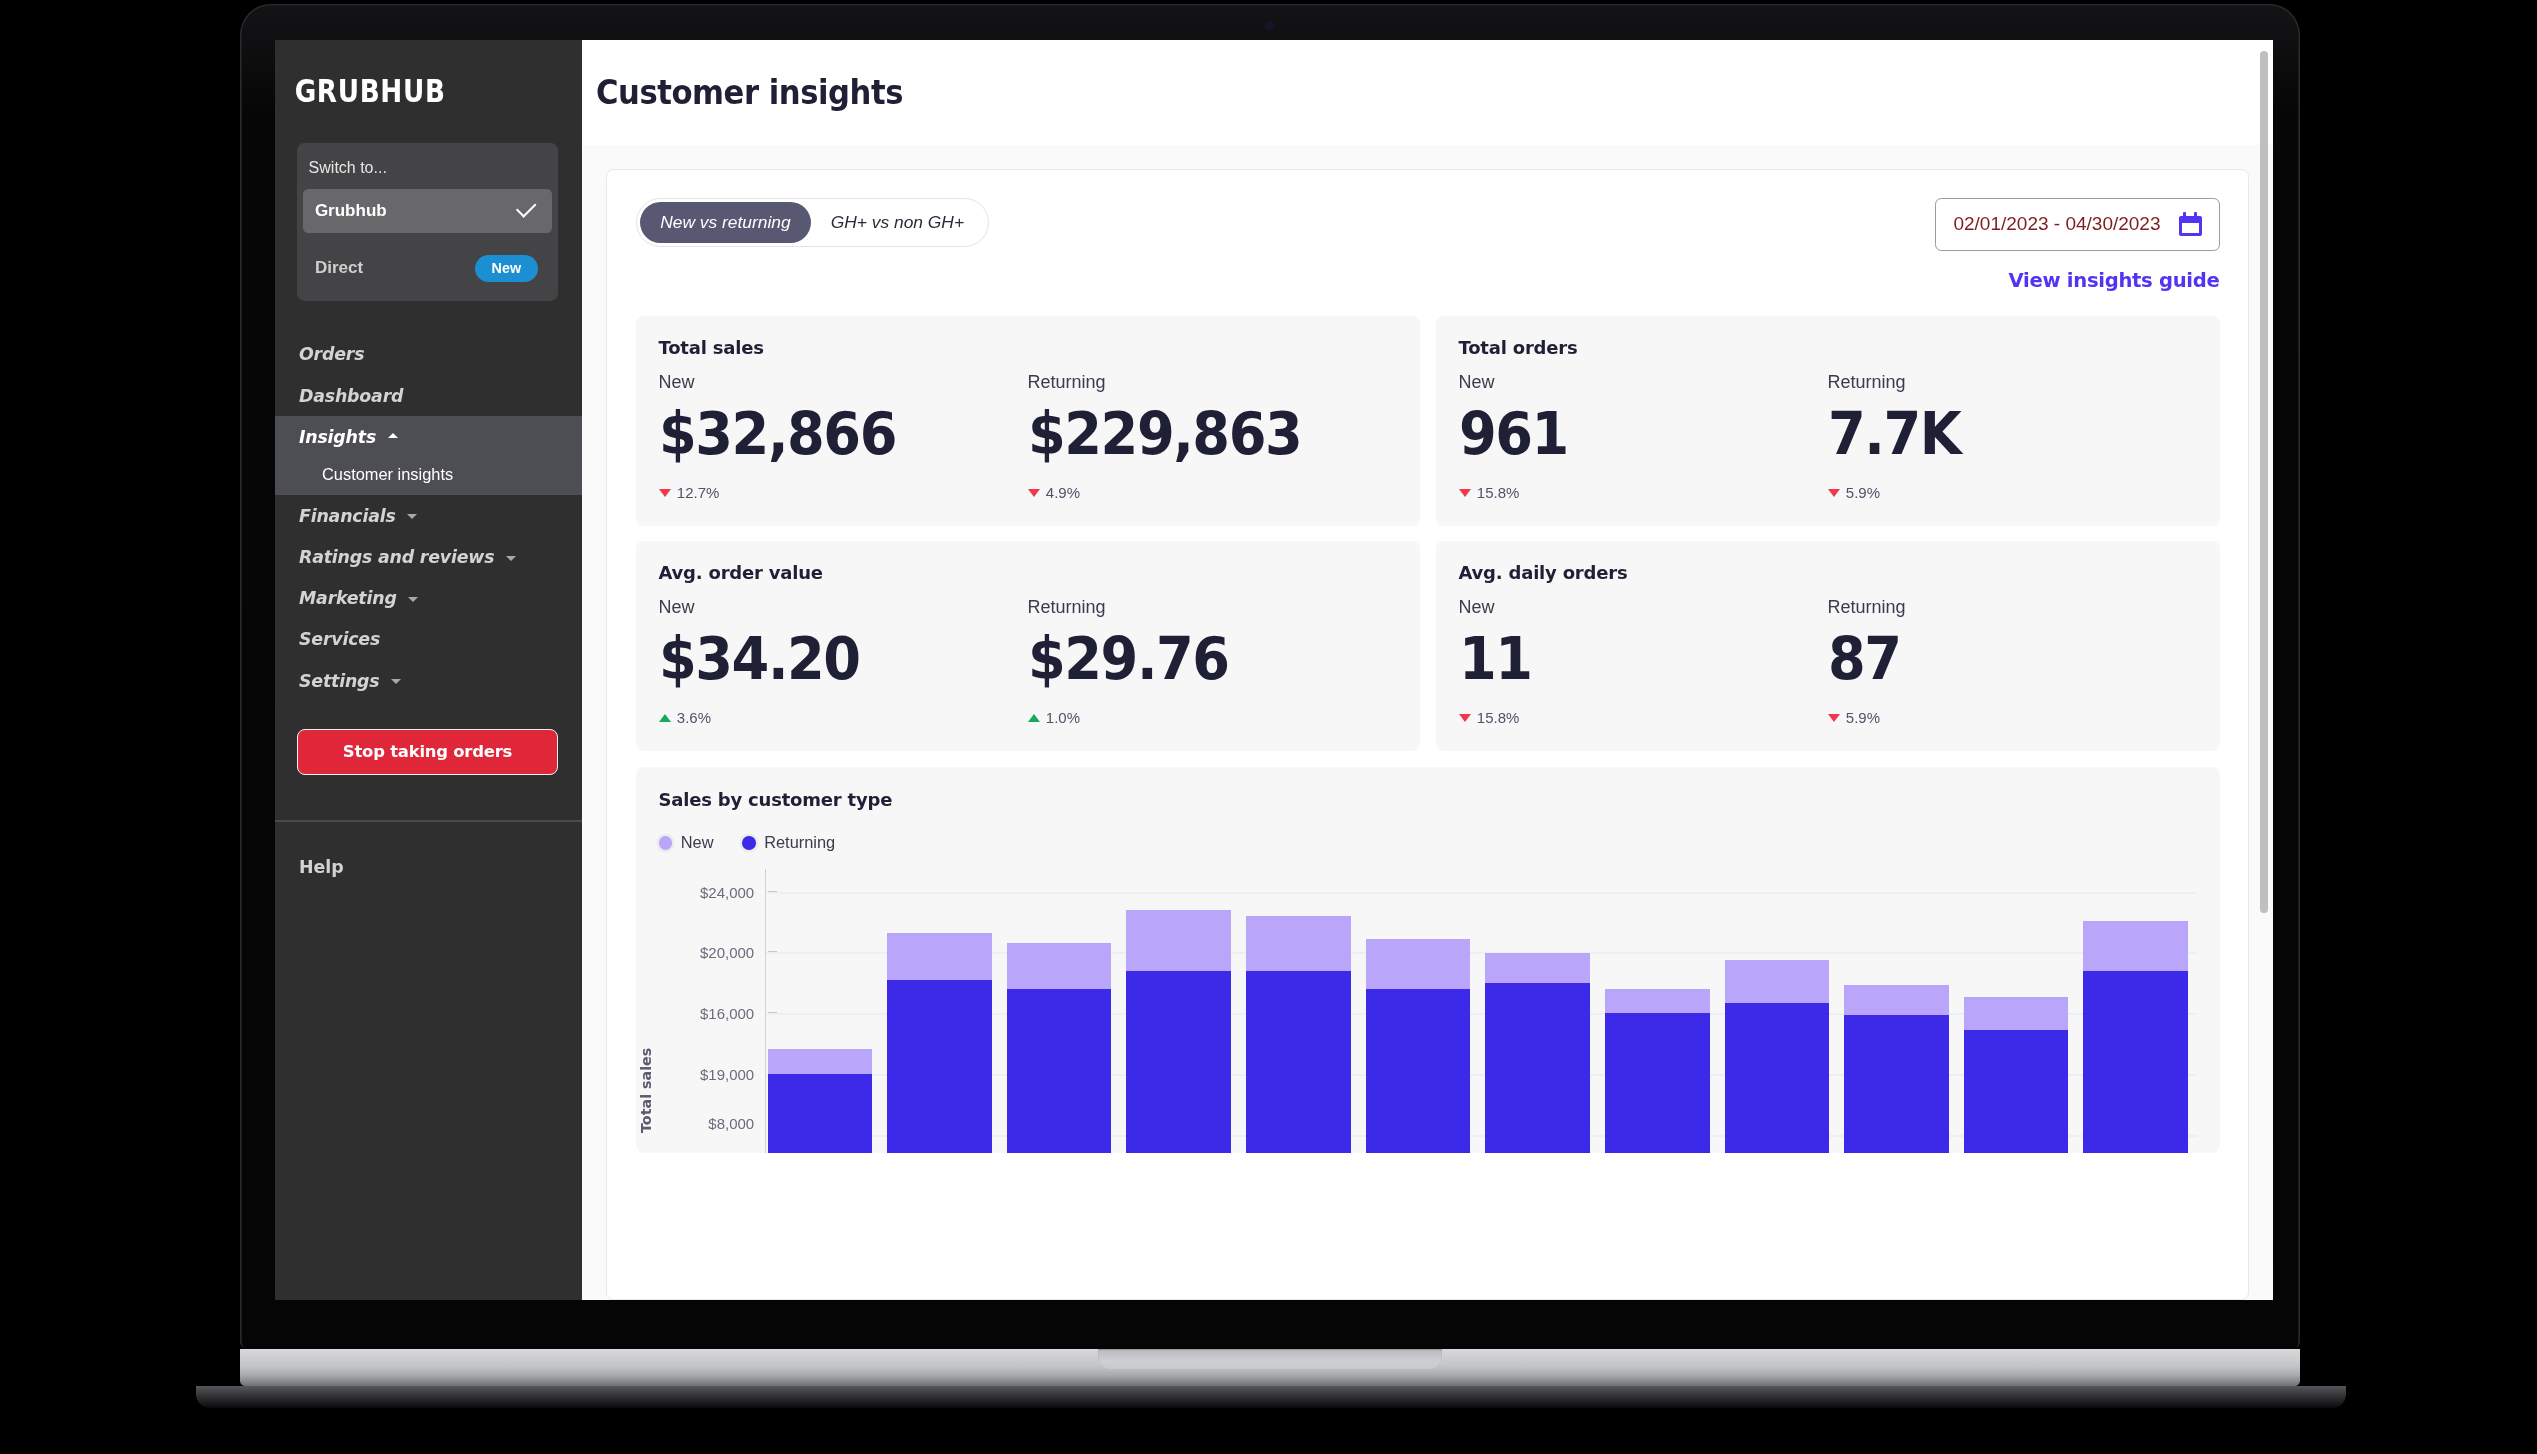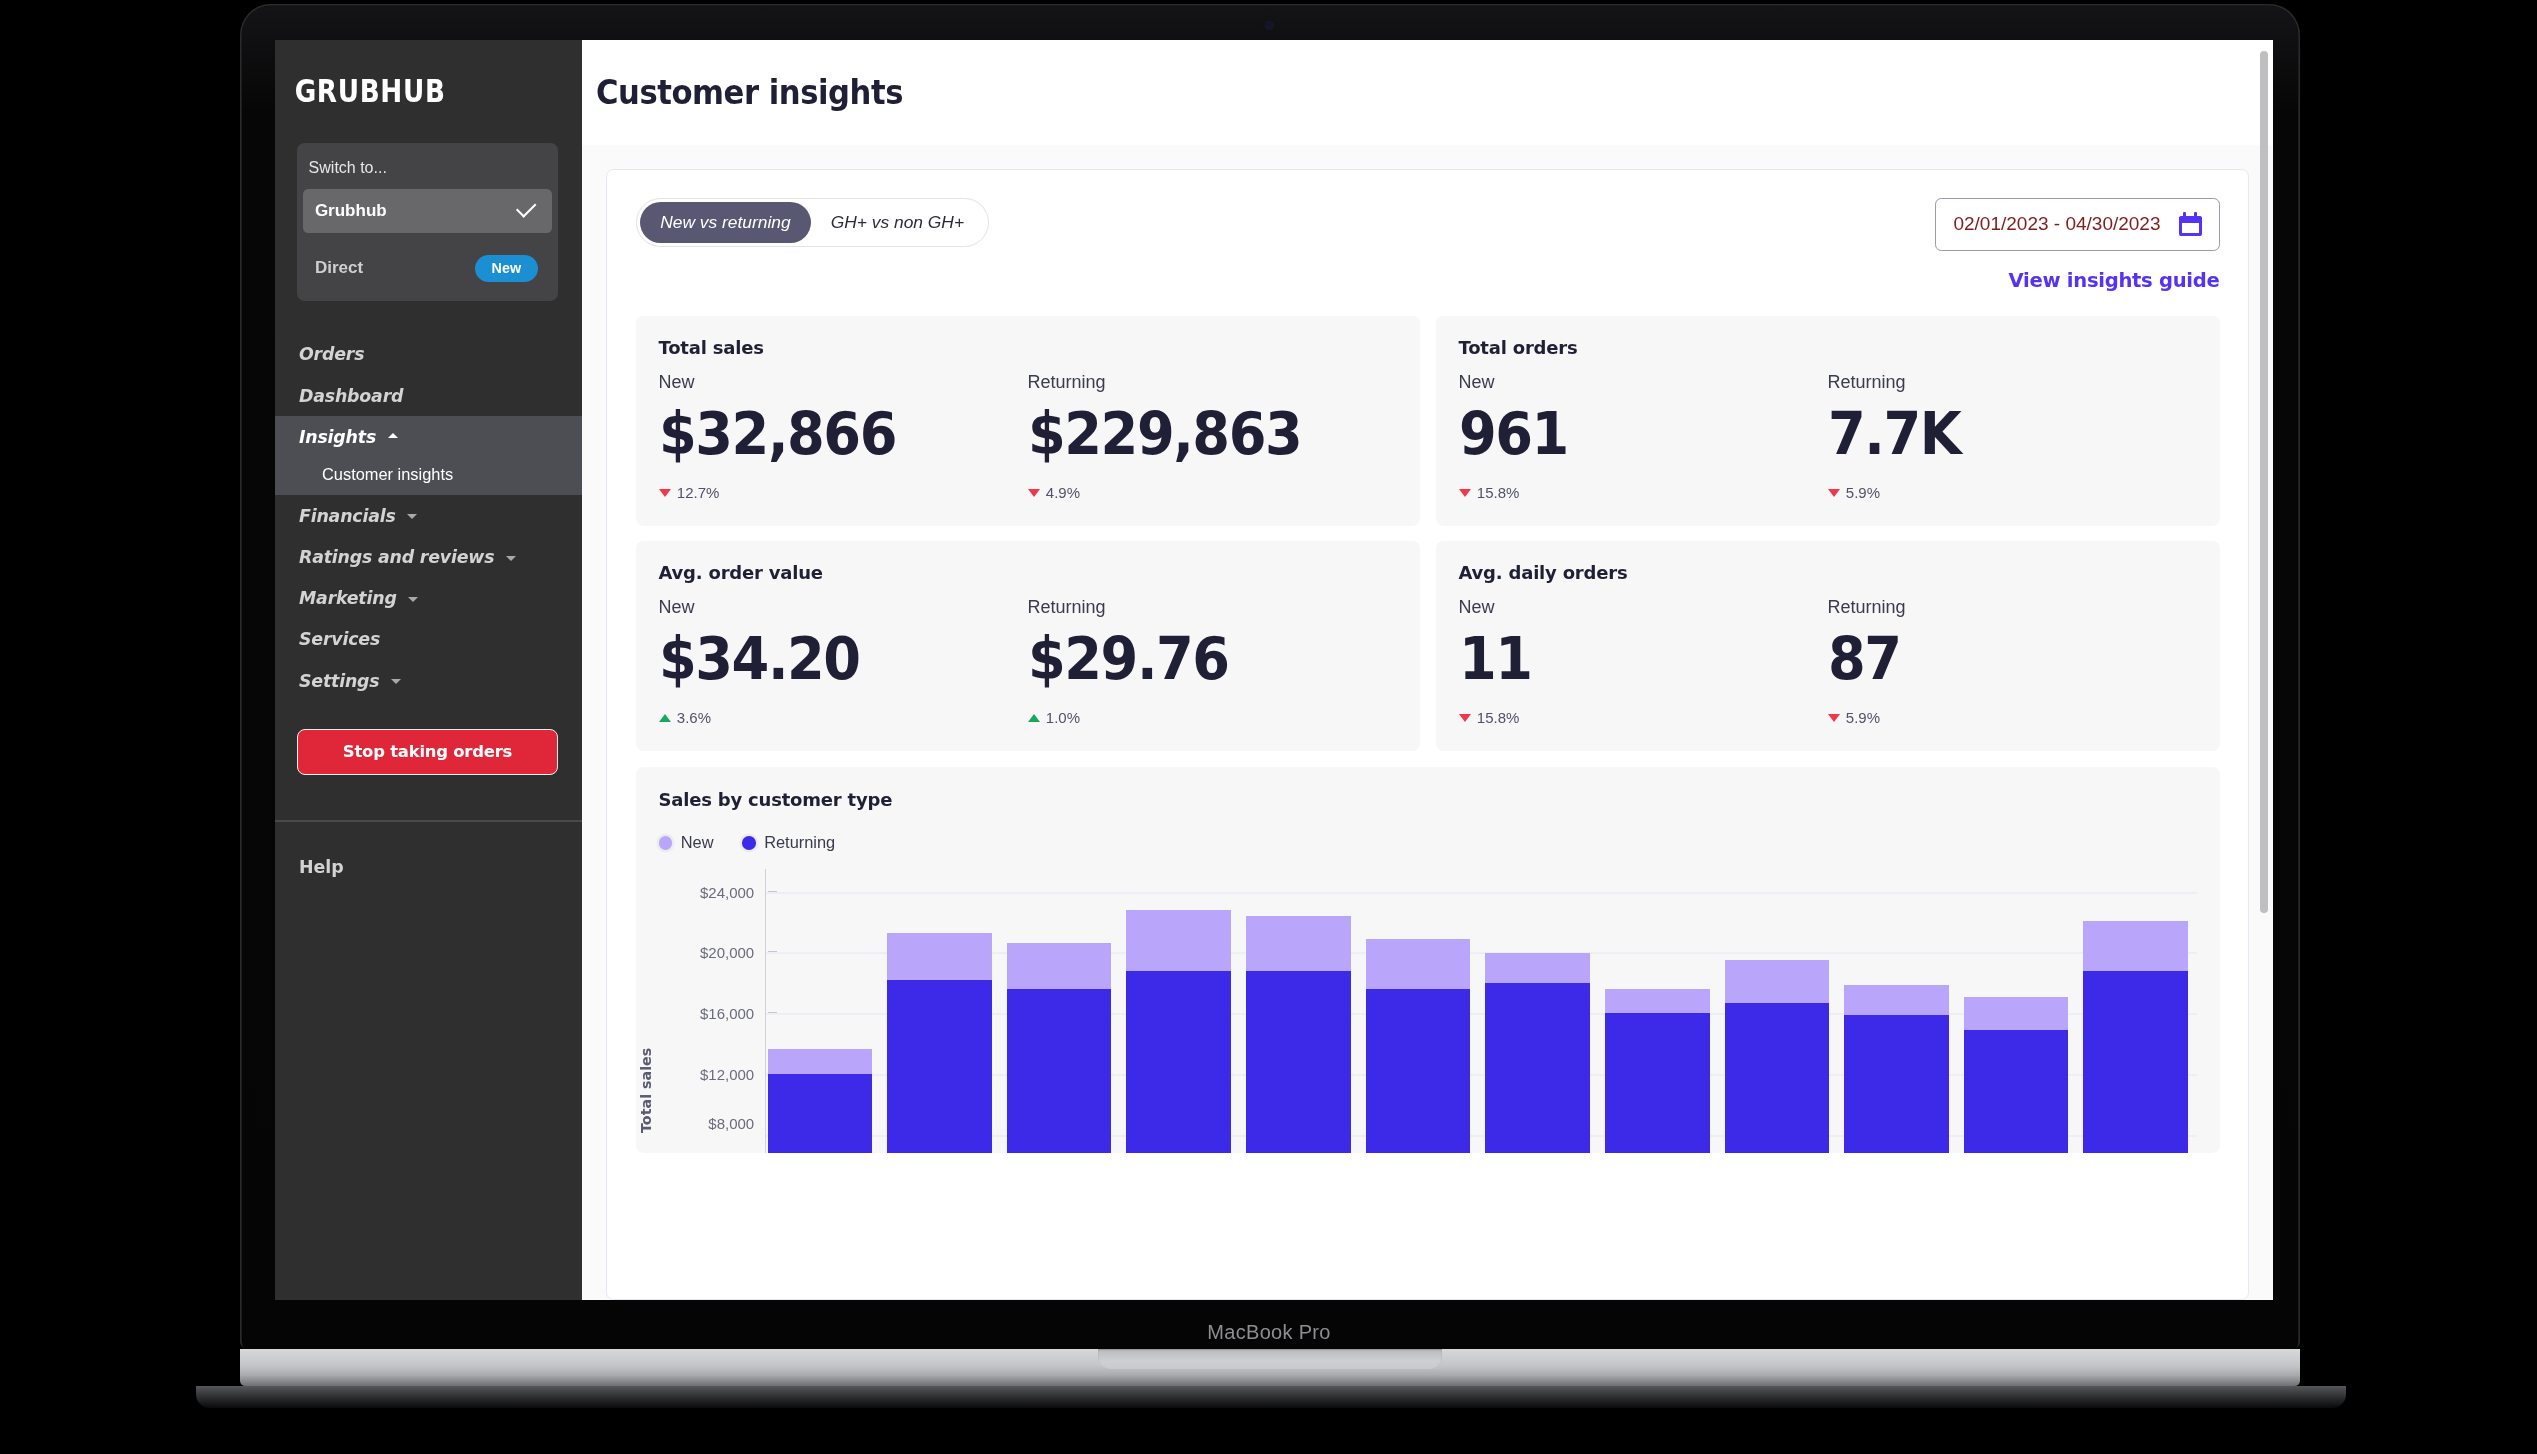--- a/index.html
+++ b/index.html
@@ -429,21 +429,21 @@
 
               <div class="plot">
                 <div class="ylabel">Total sales</div>
                 <div class="yticks" id="yticks">
                     <div class="ytick" style="top: 23px;">$24,000</div>
                     <div class="tickdash" style="top: 23px;"></div>
                     <div class="ytick" style="top: 83px;">$20,000</div>
                     <div class="tickdash" style="top: 83px;"></div>
                     <div class="ytick" style="top: 144px;">$16,000</div>
                     <div class="tickdash" style="top: 144px;"></div>
-                    <div class="ytick" style="top: 205px;">$12,000</div>
+                    <div class="ytick" style="top: 205px;">$19,000</div>
                     <div class="tickdash" style="top: 205px;"></div>
                     <div class="ytick" style="top: 254px;">$8,000</div>
                     <div class="tickdash" style="top: 266px;"></div>
                   </div>
                 <div id="gridlines">
                     <div class="gridline" style="top: 23px;"></div>
                     <div class="gridline" style="top: 83px;"></div>
                     <div class="gridline" style="top: 144px;"></div>
                     <div class="gridline" style="top: 205px;"></div>
                     <div class="gridline" style="top: 266px;"></div>
@@ -507,15 +507,14 @@
 
         <div class="scrollbar"></div>
       </main>
 
     </div>
   </div>
 
   <div class="laptop-base"></div>
   <div class="laptop-notch"></div>
   <div class="laptop-foot"></div>
-  <div class="macbook-label">MacBook Pro</div>
 </div>
 
 
 </body></html>

